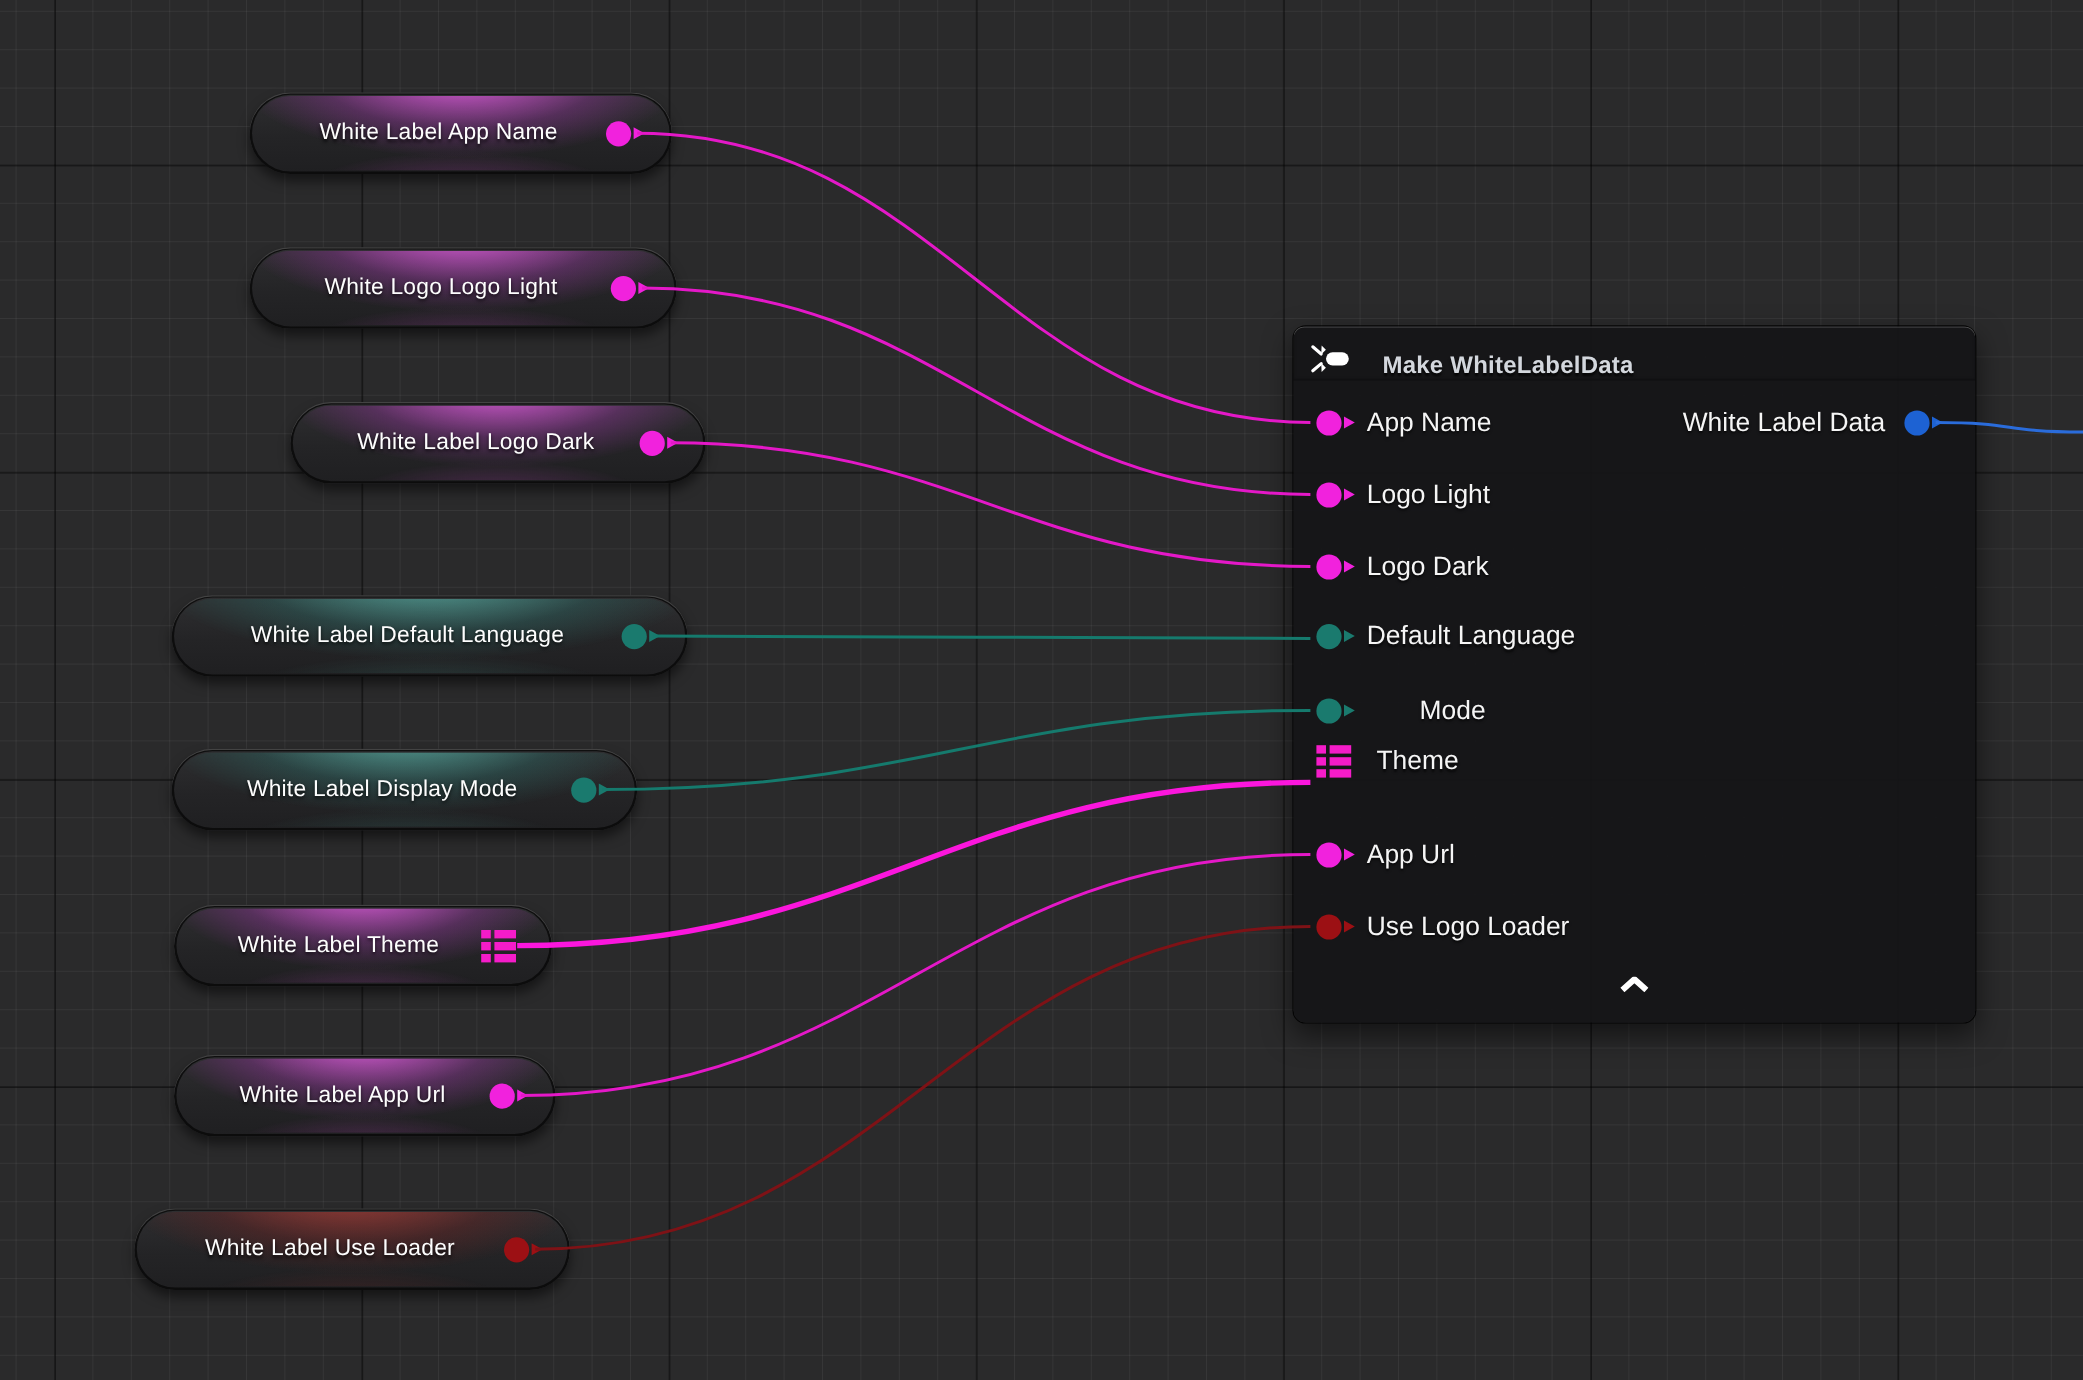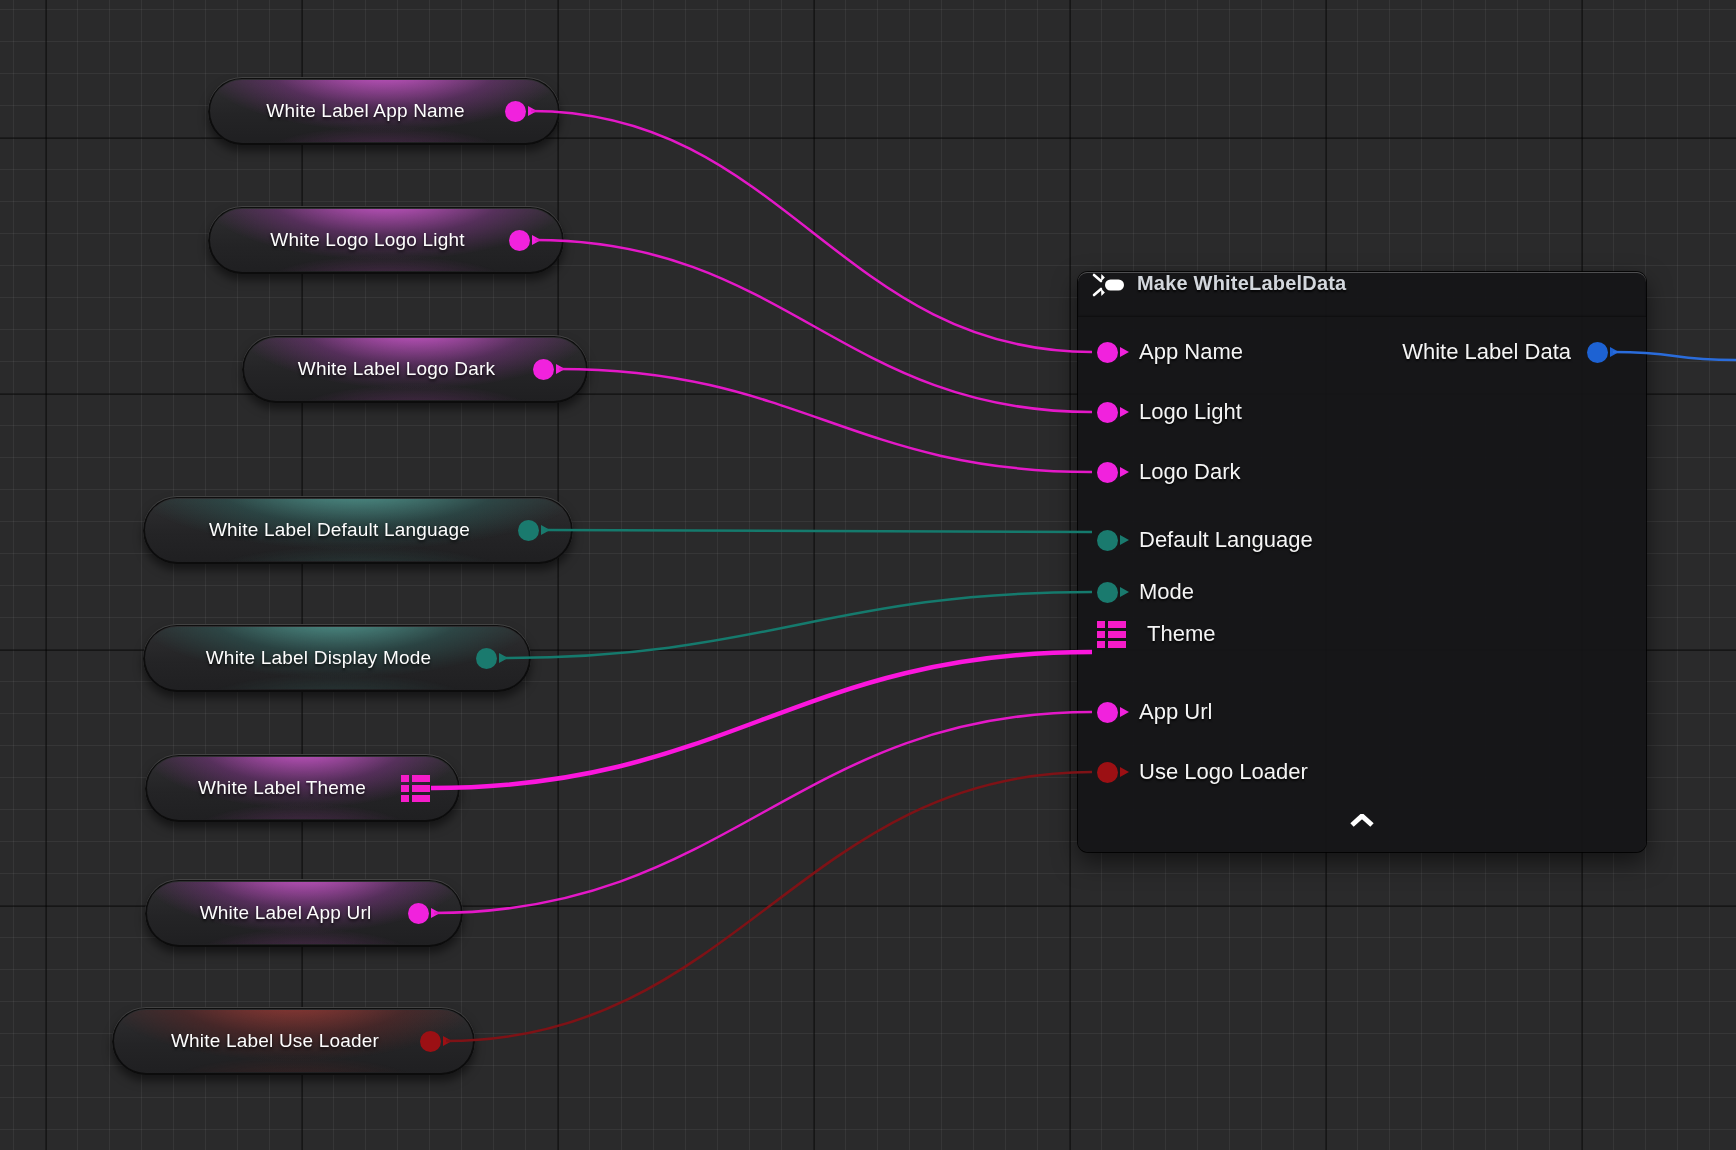--- a/index.html
+++ b/index.html
@@ -73,21 +73,21 @@
   .make-node{
     position:absolute;
     background:rgba(21,21,23,0.95);
     border-radius:10px;
     box-shadow:0 0 0 1px rgba(0,0,0,0.85), 0 10px 24px rgba(0,0,0,0.55);
   }
   .make-header{
     height:45px;border-radius:9px 9px 0 0;
     background:linear-gradient(100deg,#4d6f9c 0%,#declive 0%,#2f4d7a 35%,#22375c 70%,#17233d 100%);
     box-shadow:inset 0 1px 0 rgba(255,255,255,0.25), inset 0 -1px 2px rgba(0,0,0,0.4);
-    display:flex;align-items:flex-start;gap:11px;padding:0 14px;
+    display:flex;align-items:flex-end;gap:26px;padding:0 14px;
   }
   .make-title{
     color:#d3d7dd;font-size:20px;font-weight:bold;letter-spacing:0.2px;
     text-shadow:0 2px 2px rgba(0,0,0,0.8);white-space:nowrap;
   }
   .pin-row{position:absolute;height:44px;display:flex;align-items:center;}
   .pin-row.in{left:19px;}
   .pin-row .pin{margin:0;}
   .pin-row .row-label{
     margin-left:21px;color:#f5f5f5;font-size:22px;
@@ -166,25 +166,25 @@
           <span class="row-label">App Name</span>
         </div>
         <div class="pin-row in" style="top: 118px;">
           <span class="pin" style="--pin: #f122dd;"></span>
           <span class="row-label">Logo Light</span>
         </div>
         <div class="pin-row in" style="top: 178px;">
           <span class="pin" style="--pin: #f122dd;"></span>
           <span class="row-label">Logo Dark</span>
         </div>
-        <div class="pin-row in" style="top: 246px;">
+        <div class="pin-row in" style="top: 236px;">
           <span class="pin" style="--pin: #1a7a6e;"></span>
           <span class="row-label">Default Language</span>
         </div>
-        <div class="pin-row in" style="top: 298px;">
+        <div class="pin-row in" style="top: 298px; gap: 44px;">
           <span class="pin" style="--pin: #1a7a6e;"></span>
           <span class="row-label">Mode</span>
         </div>
         <div class="pin-row in" style="top: 340px;">
           <span class="struct-pin" style="--pin: #f51cc9;">
             <i></i>
             <i></i>
             <i></i>
             <i></i>
             <i></i>

